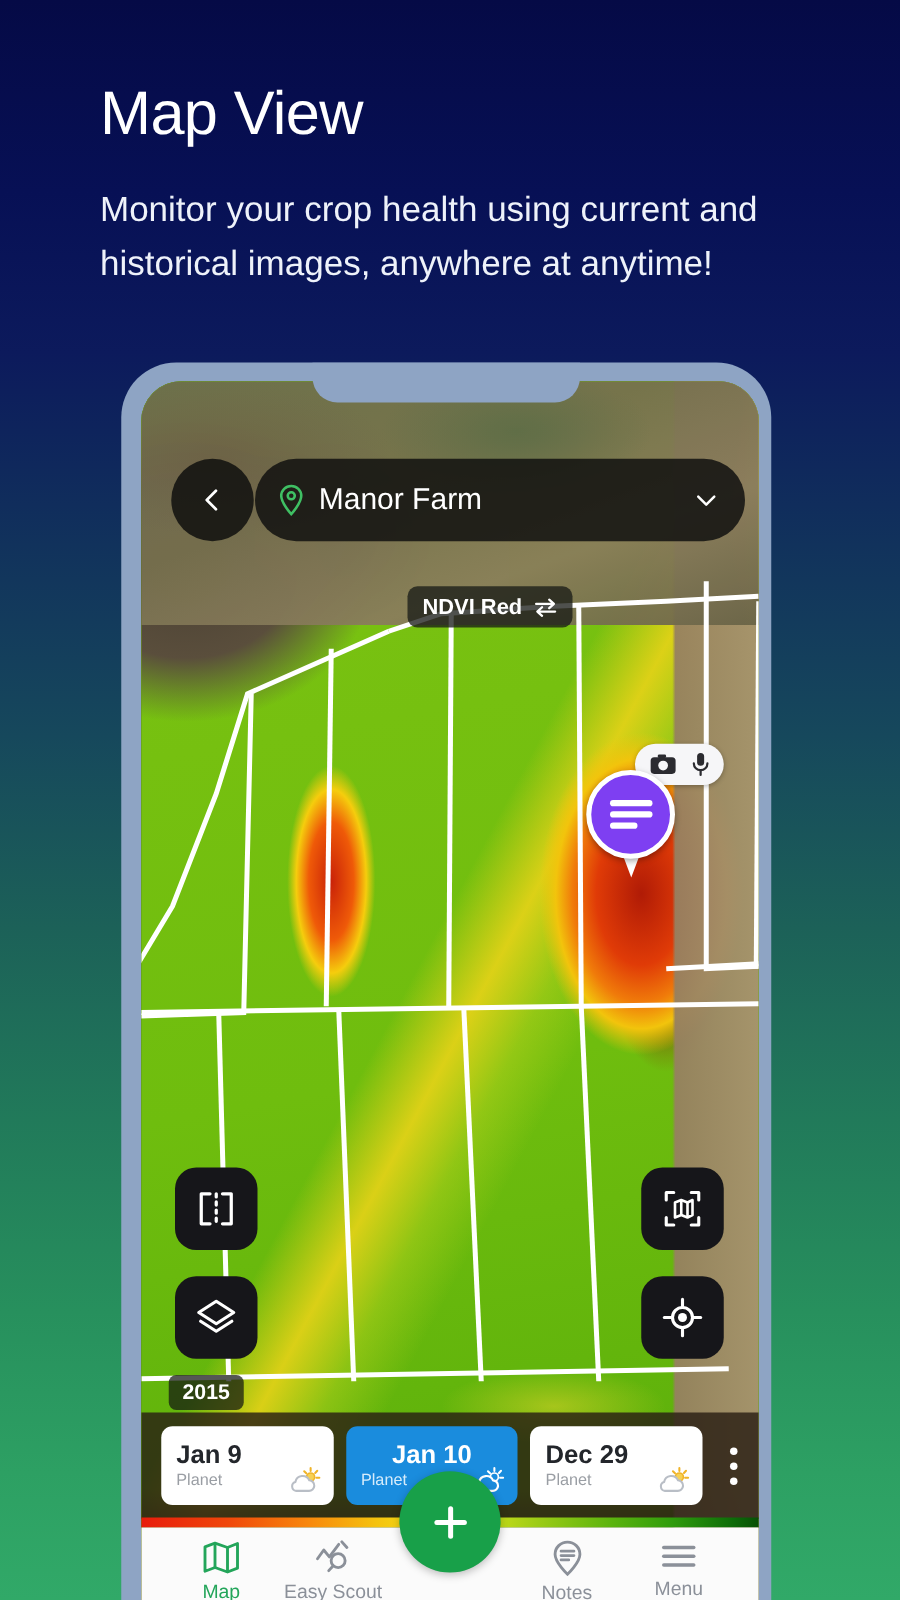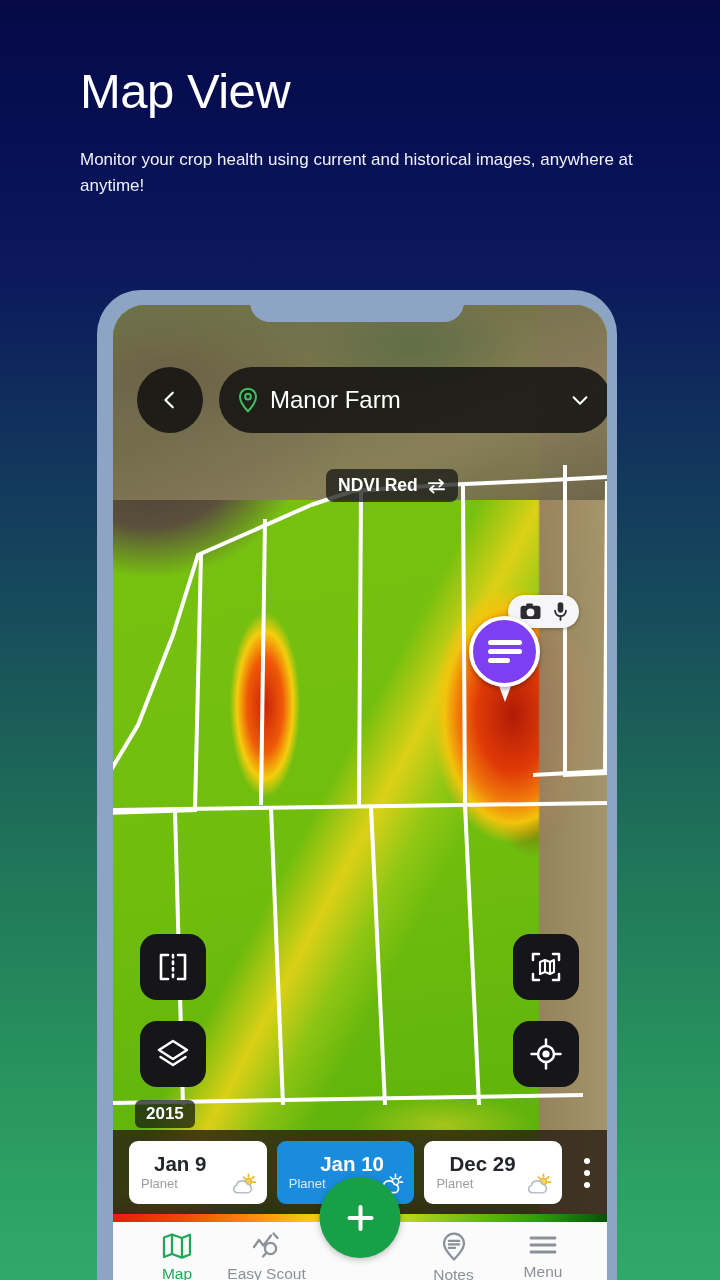--- a/index.html
+++ b/index.html
@@ -13,21 +13,21 @@
     position:relative;
   }
 
   
   .hero { position:absolute; left:80px; top:66px; width:560px; }
   .hero-title {
     font-size:49px; font-weight:normal; color:#ffffff;
     letter-spacing:-0.5px; line-height:1.05;
   }
   .hero-sub {
-    margin-top:30px; font-size:17px; color:#eef2fa;
+    margin-top:30px; font-size:28px; color:#eef2fa;
     line-height:1.52; font-weight:400;
   }
 
   
   .phone {
     position:absolute; left:97px; top:290px;
     width:520px; height:1010px;
     background:#8ea4c4;
     border-radius:44px 44px 0 0;
     padding:15px 0 0 16px;
@@ -68,21 +68,21 @@
     position:absolute; left:0; top:0; width:100%; height:195px;
     background:
       radial-gradient(ellipse 200px 90px at 60px 60px, #6e6248 0%, rgba(110,98,72,0) 70%),
       radial-gradient(ellipse 150px 70px at 300px 40px, #5f6a4a 0%, rgba(95,106,74,0) 72%),
       linear-gradient(160deg, #6c6d4e 0%, #77704f 40%, #8a7d5c 70%, #6a6547 100%);
     opacity:.95;
   }
   .field-lines { position:absolute; inset:0; }
 
   
-  .topbar { position:absolute; left:24px; top:62px; display:flex; align-items:center; gap:16px; }
+  .topbar { position:absolute; left:24px; top:62px; display:flex; align-items:center; gap:1px; }
   .back-btn {
     width:66px; height:66px; border-radius:50%;
     background:rgba(18,18,16,.88);
     display:flex; align-items:center; justify-content:center;
   }
   .farm-pill {
     width:392px; height:66px; border-radius:33px;
     background:rgba(18,18,16,.86);
     display:flex; align-items:center; padding:0 20px 0 18px; gap:11px;
   }
@@ -143,21 +143,21 @@
     position:absolute; left:0; bottom:85px; width:100%; height:85px;
     background:rgba(42,30,20,.82);
     display:flex; align-items:center; padding:0 8px 0 16px; gap:10px;
   }
   .date-card {
     width:143px; height:63px; border-radius:9px;
     background:#fff; padding:8px 12px; position:relative;
     display:flex; flex-direction:column; justify-content:center;
   }
   .date-card.selected { background:#1a8cdd; }
-  .date-day { font-size:20.5px; font-weight:bold; color:#23262b; line-height:1.1;margin-left:13px; }
+  .date-day { font-size:20.5px; font-weight:bold; color:#23262b; line-height:1.1; }
   .date-card.selected .date-day { color:#fff;text-align:center; }
   .date-src { font-size:13px; color:#9a9ea4; line-height:1.25; }
   .date-card.selected .date-src { color:#d6ecfb; }
   .wx { position:absolute; right:10px; bottom:9px; }
   .dots-menu {
     width:26px; display:flex; flex-direction:column; align-items:center;
     gap:6px; margin-left:2px;
   }
   .dots-menu i { width:6px; height:6px; border-radius:50%; background:#fff; display:block; }
 

